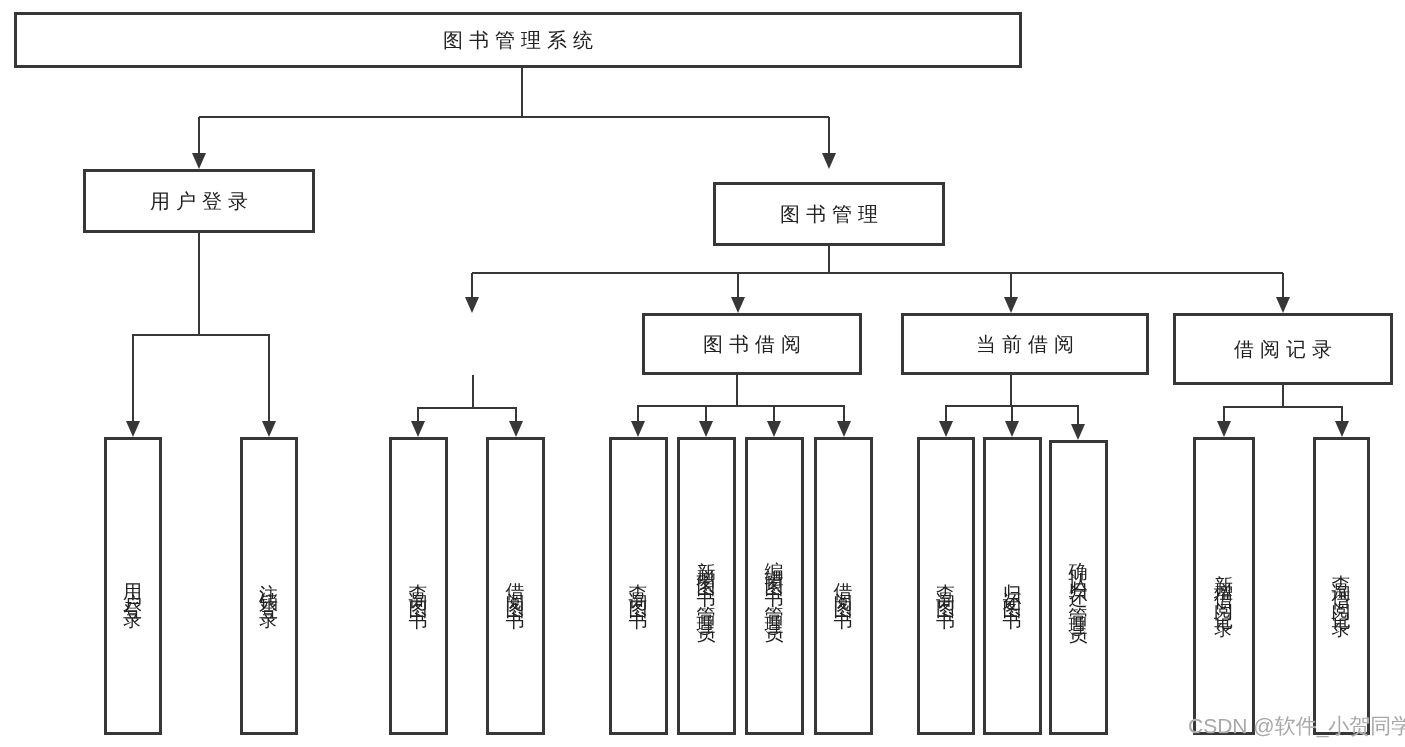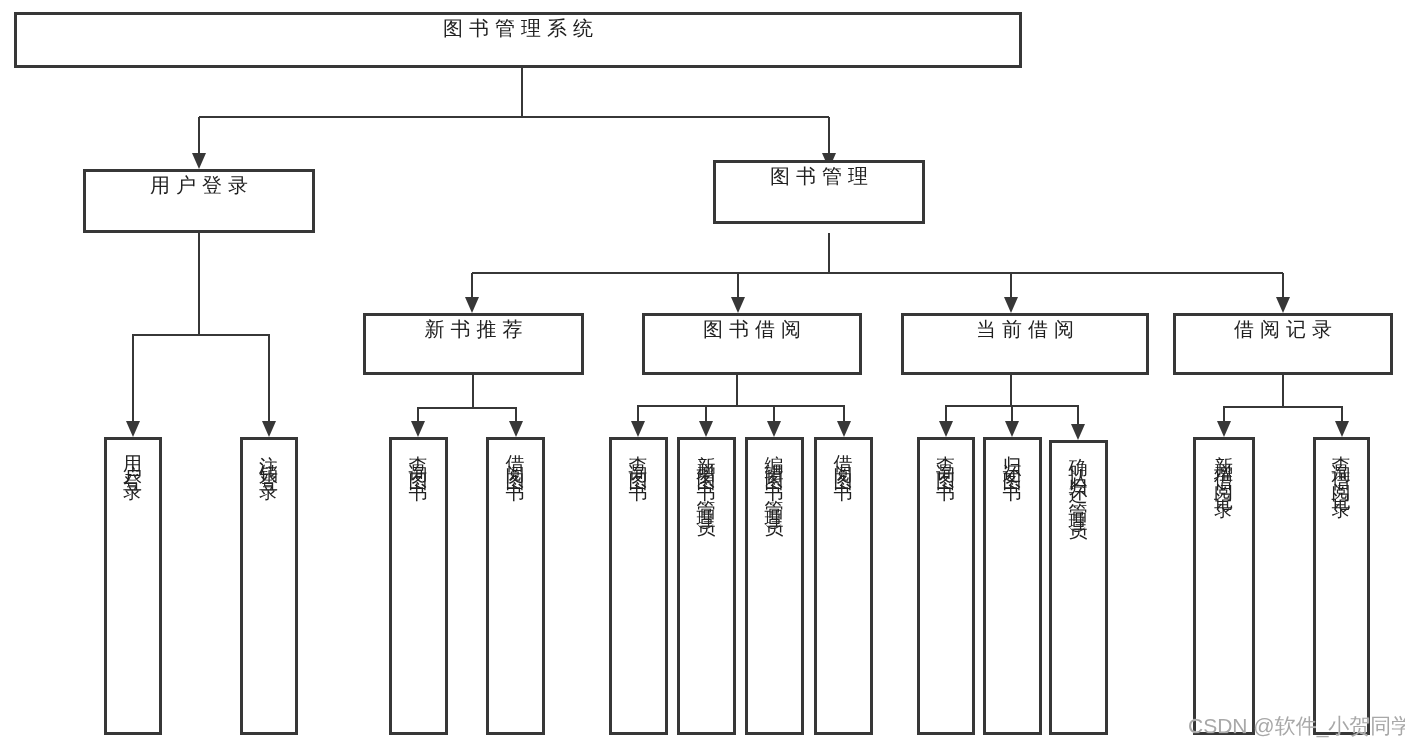--- a/index.html
+++ b/index.html
@@ -9,21 +9,21 @@
     background:#ffffff;
     font-family:"Liberation Sans", sans-serif;
     overflow:hidden;
   }
   .connectors{position:absolute;left:0;top:0;width:1405px;height:747px;}
   .box{
     position:absolute;
     background:#ffffff;
     border:3px solid #373737;
     box-sizing:border-box;
-    display:flex;justify-content:center;
+    display:flex;align-items:center;justify-content:center;
     color:#212121;
   }
   .hbox span{
     font-size:20px;
     letter-spacing:6px;
     text-indent:6px;
     white-space:nowrap;
   }
   .vbox span{
     writing-mode:vertical-rl;
@@ -77,41 +77,38 @@
     </g>
   </svg>
 
   <div class="box hbox" style="left:14px;top:12px;width:1008px;height:56px">
     <span>图书管理系统</span>
   </div>
 
   <div class="box hbox" style="left:83px;top:169px;width:232px;height:64px">
     <span>用户登录</span>
   </div>
-  <div class="box hbox" style="left:713px;top:160px;width:212px;height:64px">
+  <div class="box hbox" style="left:713px;top:182px;width:232px;height:64px">
     <span>图书管理</span>
   </div>
 
   <div class="box vbox" style="left:104px;top:437px;width:58px;height:298px">
     <span>用户登录</span>
   </div>
   <div class="box vbox" style="left:240px;top:437px;width:58px;height:298px">
     <span>注销登录</span>
   </div>
 
-  <div class="box hbox" style="left:363px;top:313px;width:221px;height:62px">
-    <span>新书推荐</span>
-  </div>
   <div class="box hbox" style="left:642px;top:313px;width:220px;height:62px">
     <span>图书借阅</span>
   </div>
   <div class="box hbox" style="left:901px;top:313px;width:248px;height:62px">
     <span>当前借阅</span>
   </div>
-  <div class="box hbox" style="left:1173px;top:313px;width:220px;height:62px">
+  <div class="box hbox" style="left:1173px;top:313px;width:220px;height:72px">
     <span>借阅记录</span>
   </div>
 
   <div class="box vbox" style="left:389px;top:437px;width:59px;height:298px">
     <span>查询图书</span>
   </div>
   <div class="box vbox" style="left:486px;top:437px;width:59px;height:298px">
     <span>借阅图书</span>
   </div>
 

